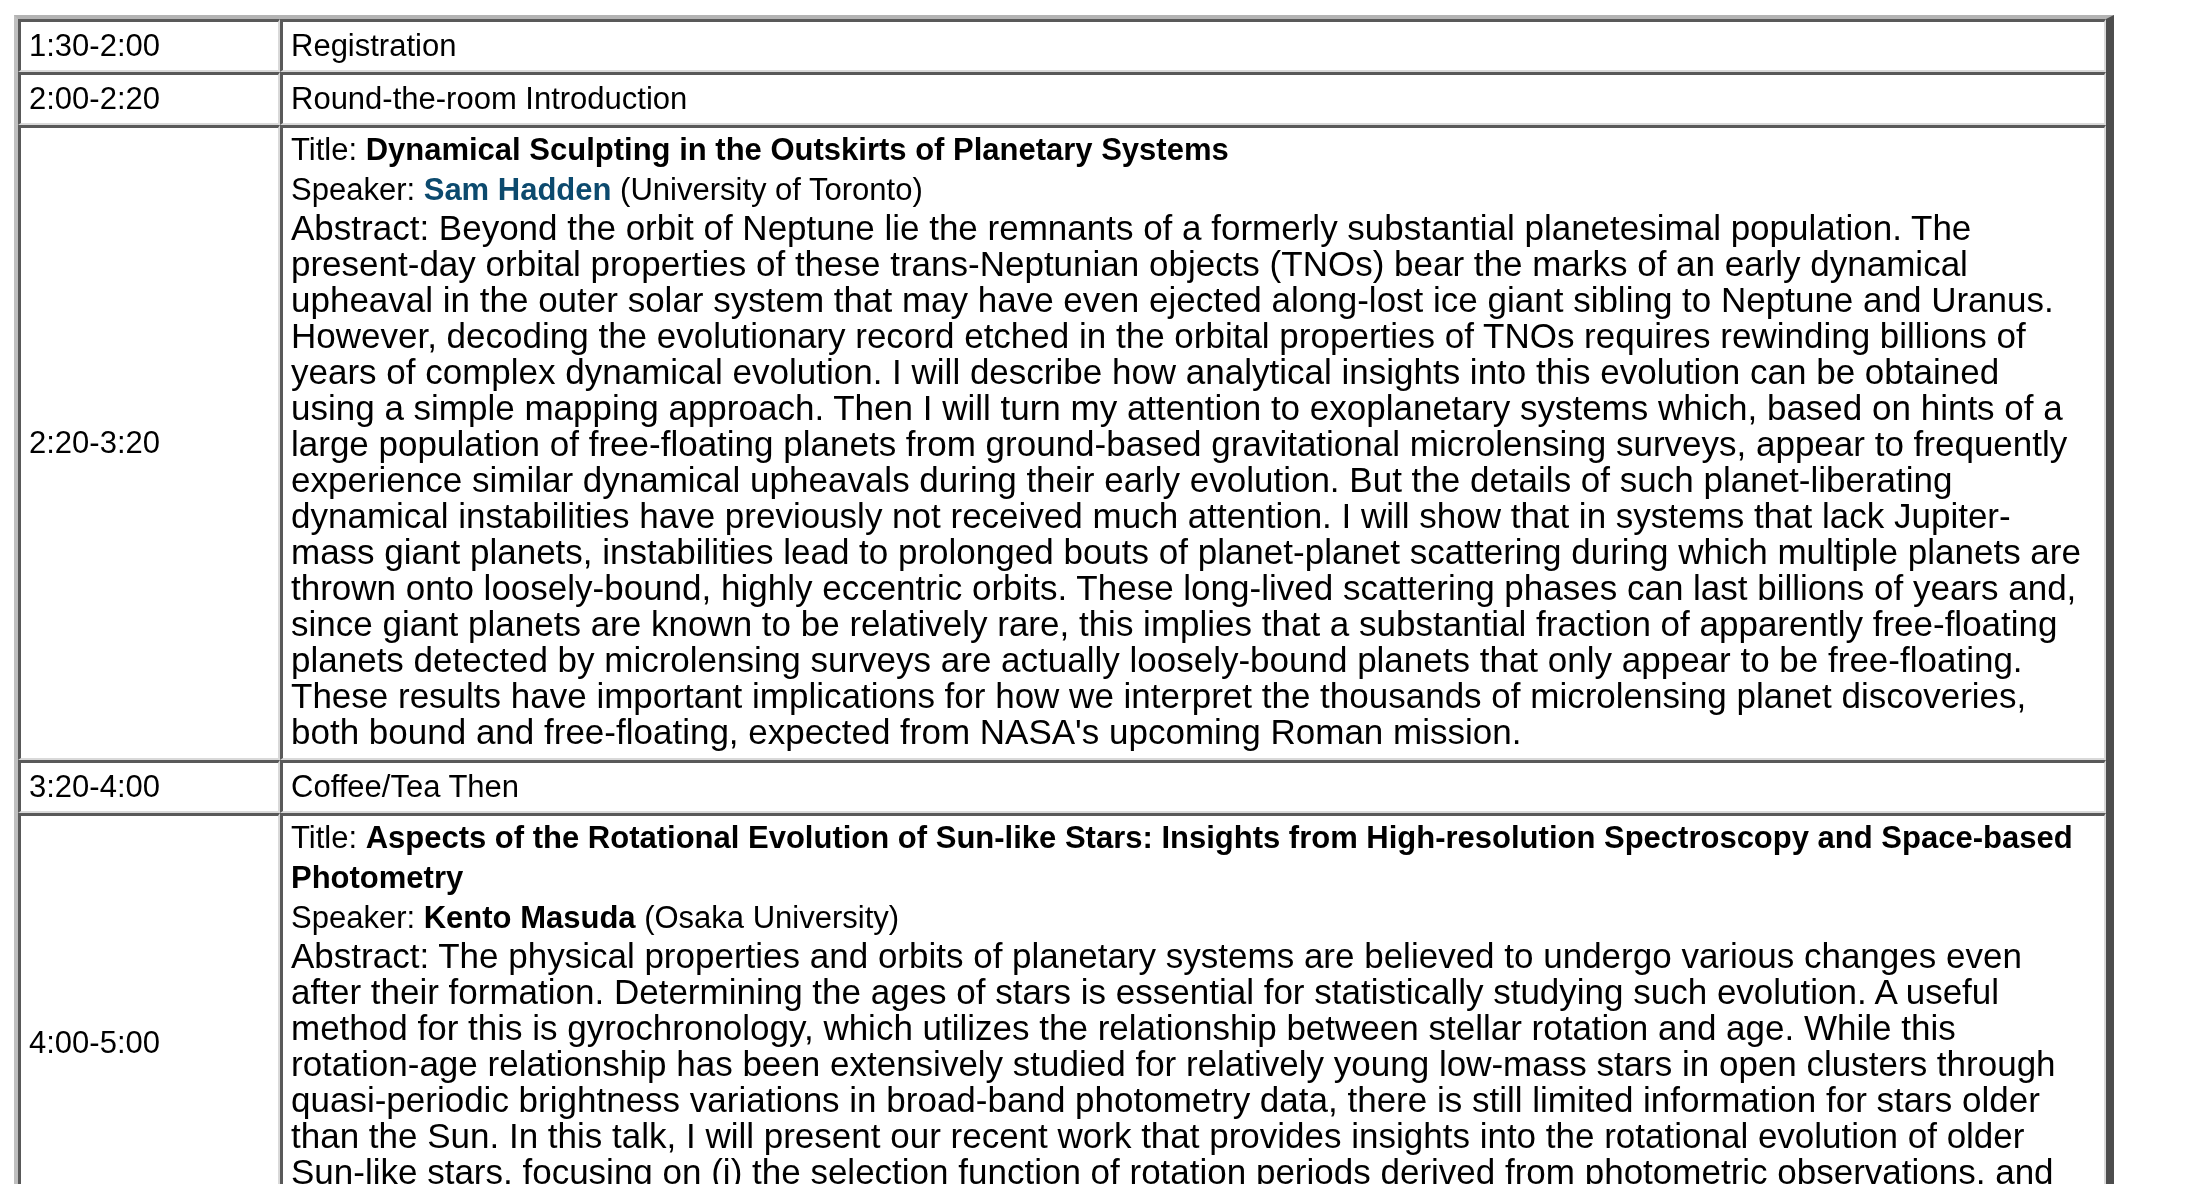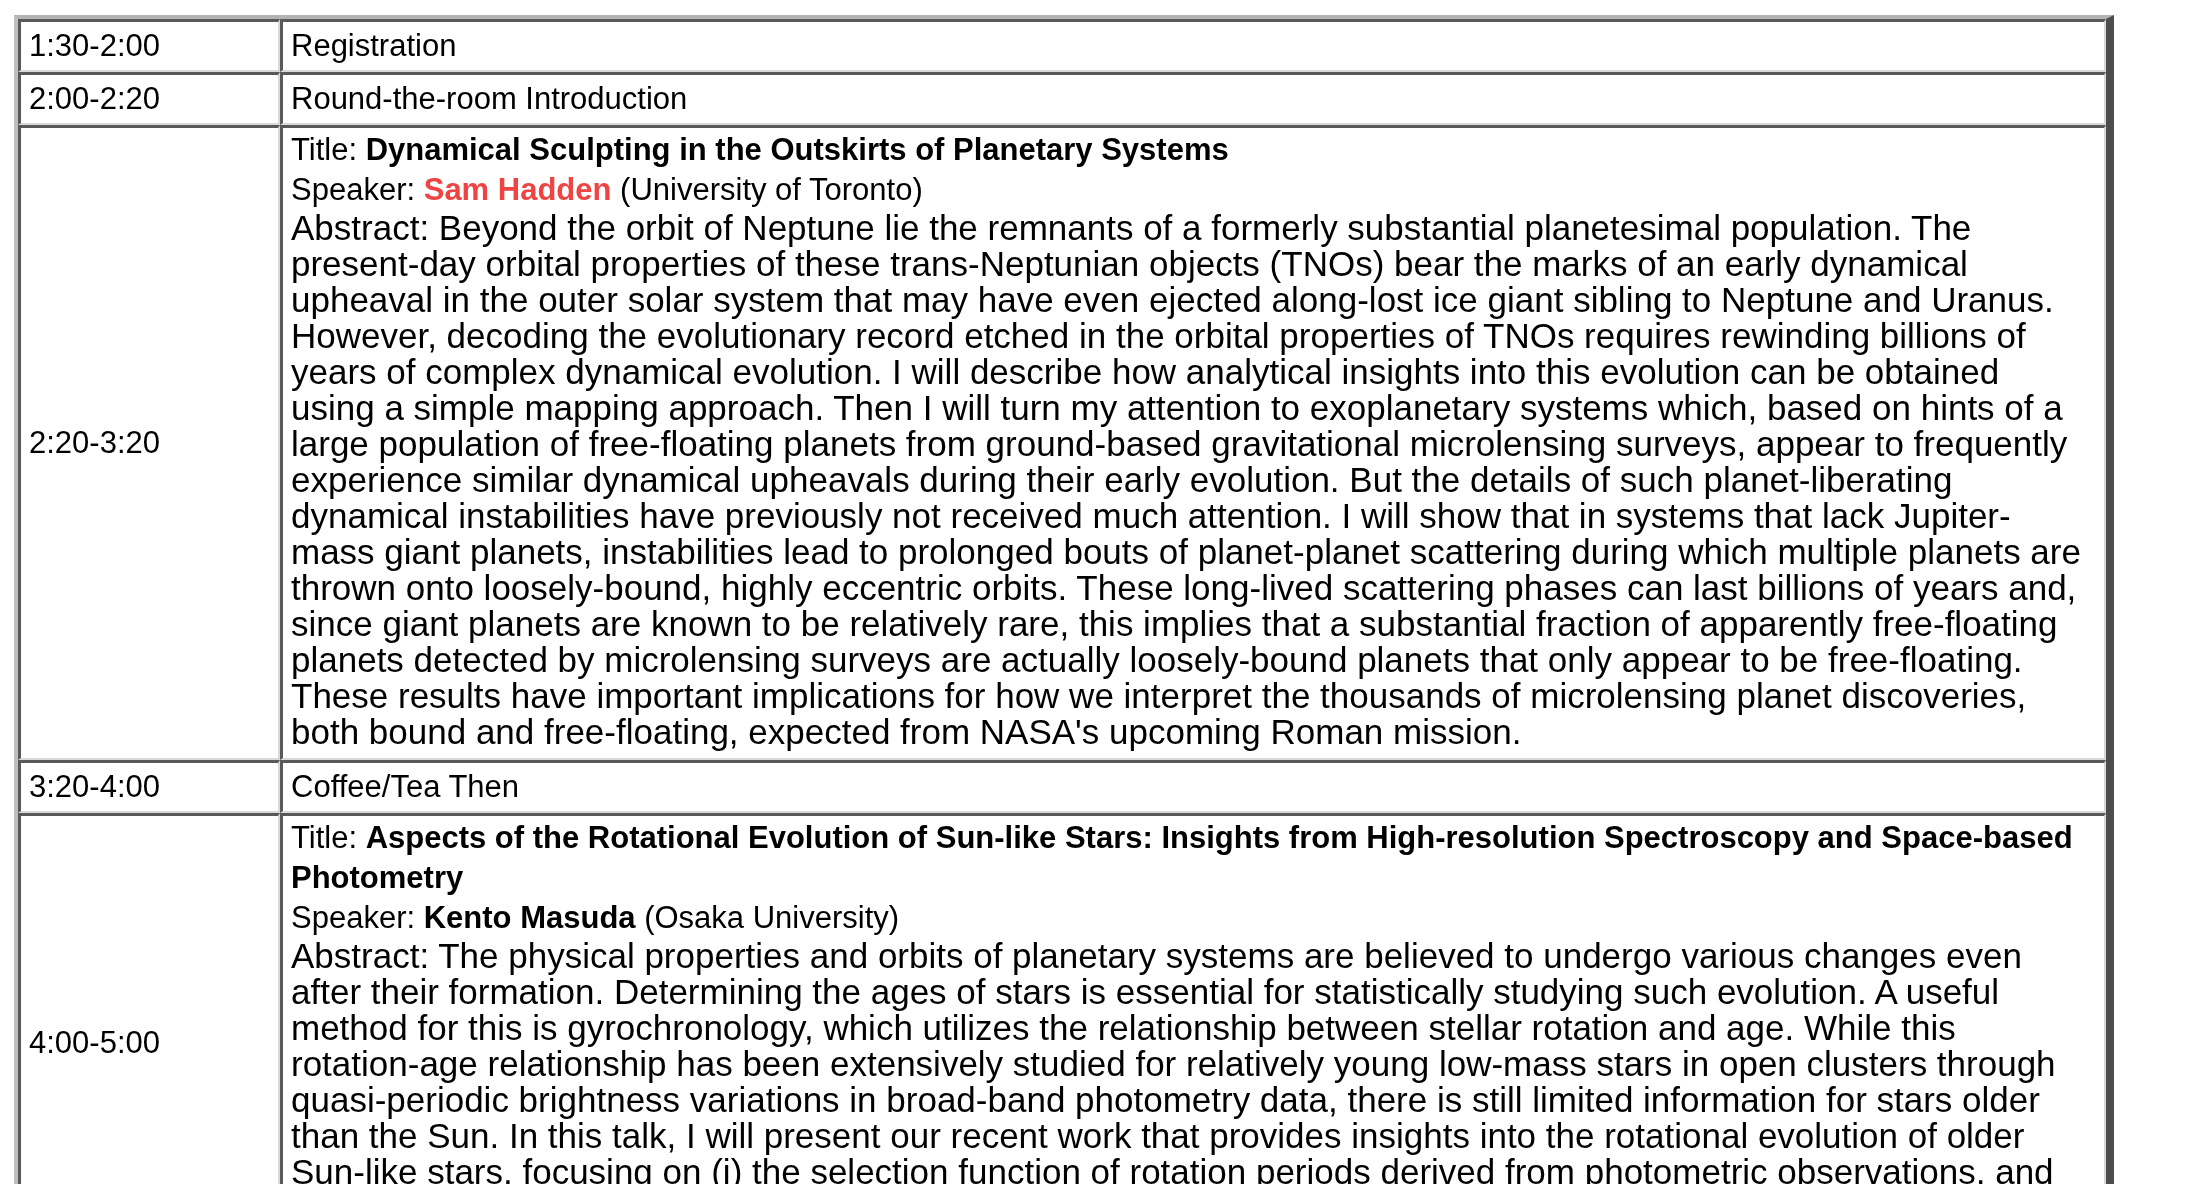--- a/index.html
+++ b/index.html
@@ -49,21 +49,21 @@
     padding: 2px 12px 8px 8px;
     vertical-align: middle;
   }
   .title-line, .speaker-line {
     font-size: 31px;
     line-height: 40px;
   }
   .talk-title { font-weight: bold; text-align: center; }
   .speaker-name-plain { font-weight: bold; margin-top: 47px; }
   a.speaker-link {
-    color: #ef4444;          
+    color: #0c4a6e;          
     font-weight: bold;
     text-decoration: none;
     cursor: pointer;
   }
   .abstract {
     font-size: 35px;
     line-height: 36px;
   }
 </style>
 </head>

